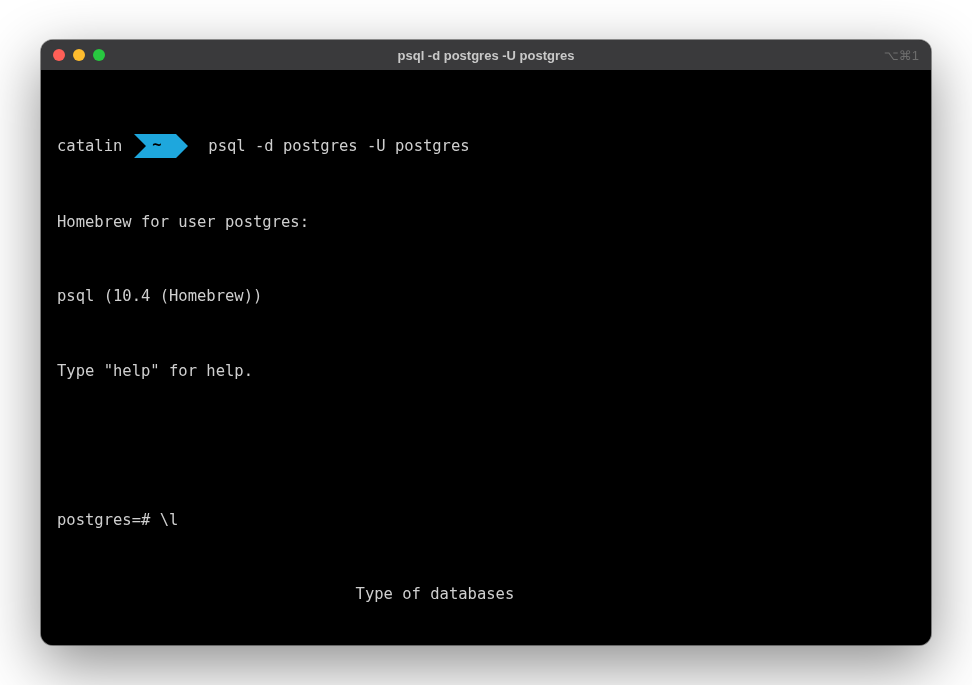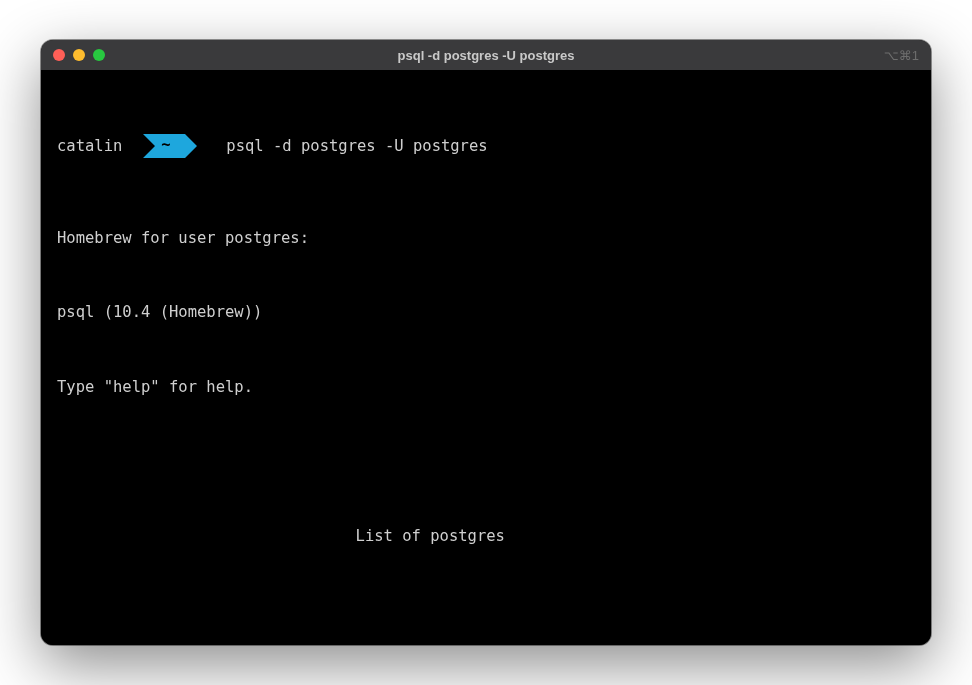--- a/index.html
+++ b/index.html
@@ -71,22 +71,22 @@
       padding: 14px 16px;
       font-size: 15.5px;
       line-height: 1.6;
       color: #dcdcdc;
       white-space: pre;
       overflow: hidden;
     }
     .prompt-line {
       display: flex;
       align-items: flex-start;
-      gap: 13px;
-      margin-bottom: 18px;
+      gap: 4px;
+      margin-bottom: 2px;
     }
     .prompt-user {
       color: #cfcfcf;
       padding-right: 8px;
     }
     .prompt-badge {
       display: inline-flex;
       align-items: center;
       position: relative;
       height: 24px;
@@ -135,21 +135,22 @@
           <polygon points="0,0 42,0 54,12 42,24 0,24 12,12" fill="#1ea7dd"></polygon>
         </svg>
         <span class="badge-text">~</span>
       </span>
       <span class="prompt-cmd">psql -d postgres -U postgres</span>
     </div>
     <div class="term-line">Homebrew for user postgres:</div>
     <div class="term-line">psql (10.4 (Homebrew))</div>
     <div class="term-line">Type "help" for help.</div>
     <div class="term-line">&nbsp;</div>
-    <div class="term-line">                                List of postgres</div>
+    <div class="term-line">postgres=# \l</div>
+    <div class="term-line">                                Type of databases</div>
     
     
     
     
     
     
     
     
     
     

